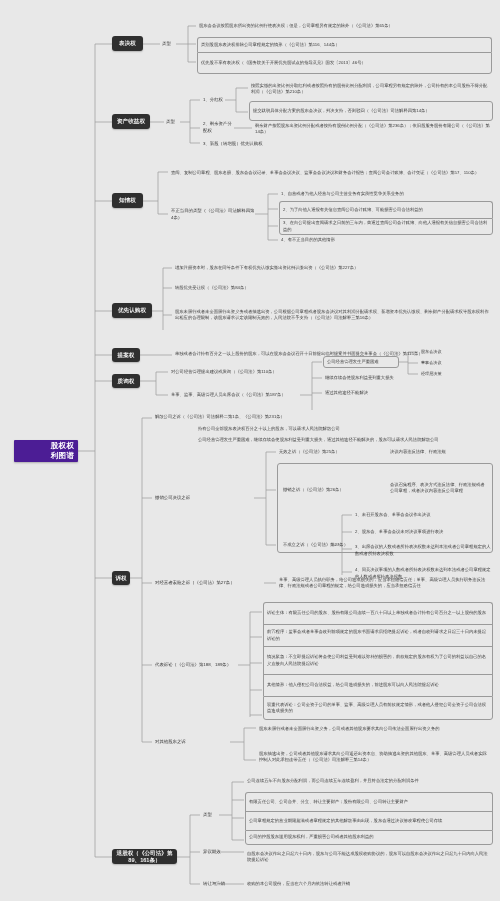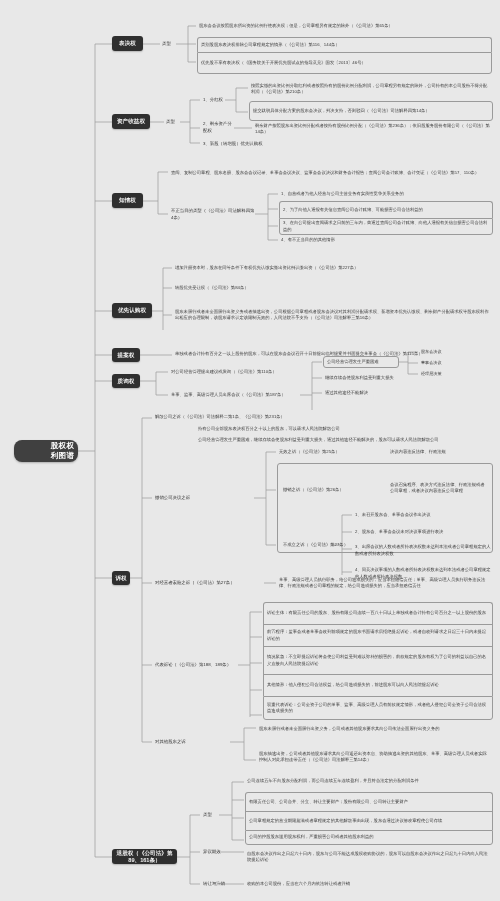--- a/index.html
+++ b/index.html
@@ -11,23 +11,23 @@
     position:relative;
     color:#333;
   }
   #canvas{position:absolute;left:0;top:0;width:500px;height:901px;}
   svg.links{position:absolute;left:0;top:0;width:500px;height:901px;pointer-events:none;}
 
   
   .node{position:absolute;box-sizing:border-box;}
 
   .root{
-    background:#404040;
+    background:#4c1d95;
     color:#fff;
-    border-radius:8px;
+    border-radius:1px;
     font-size:7.5px;
     font-weight:bold;
     letter-spacing:.4px;
     display:flex;align-items:center;justify-content:center;
     text-align:center;
     box-shadow:0 1px 2px rgba(0,0,0,.25);
     padding-left:33px;
   }
   .lvl2{
     background:#2f2f2f;

